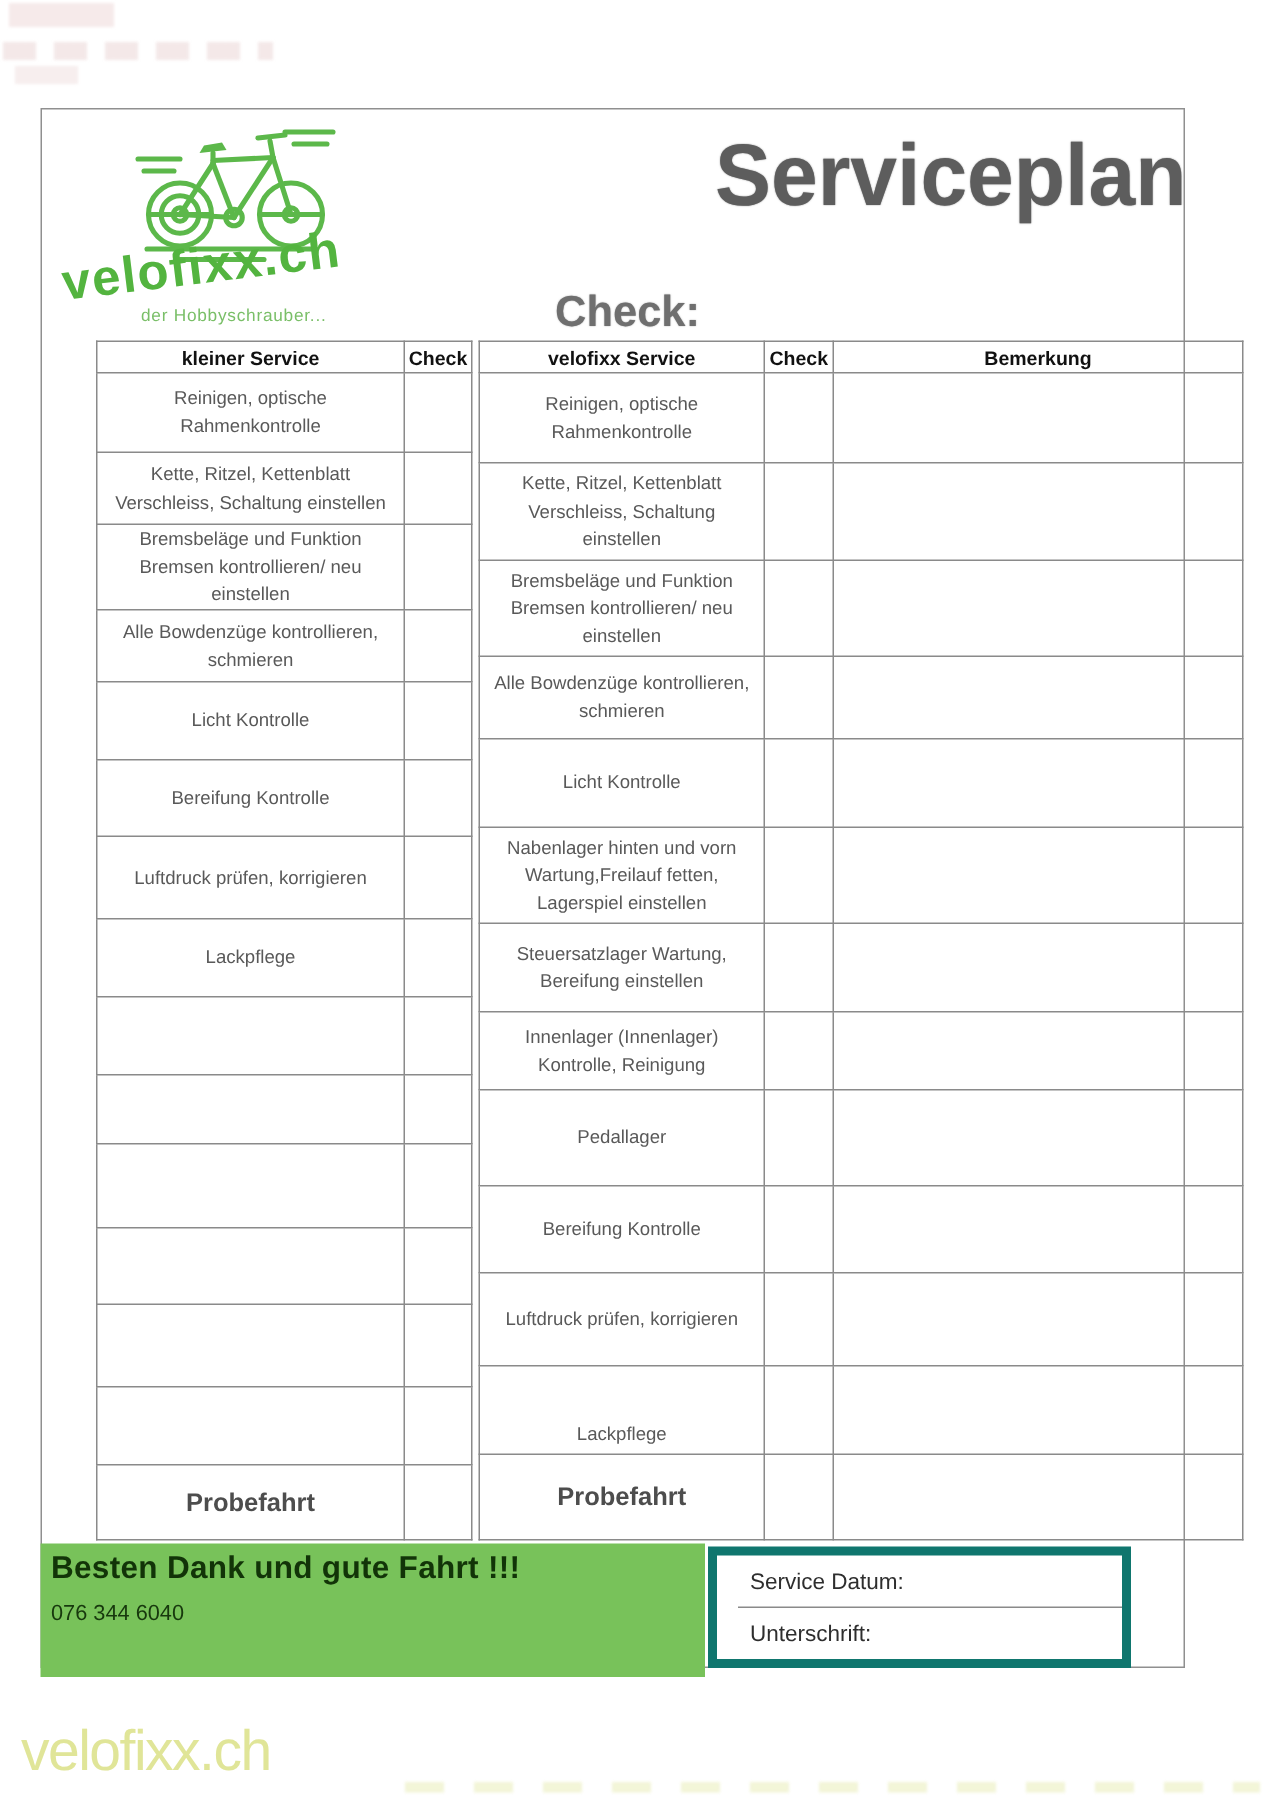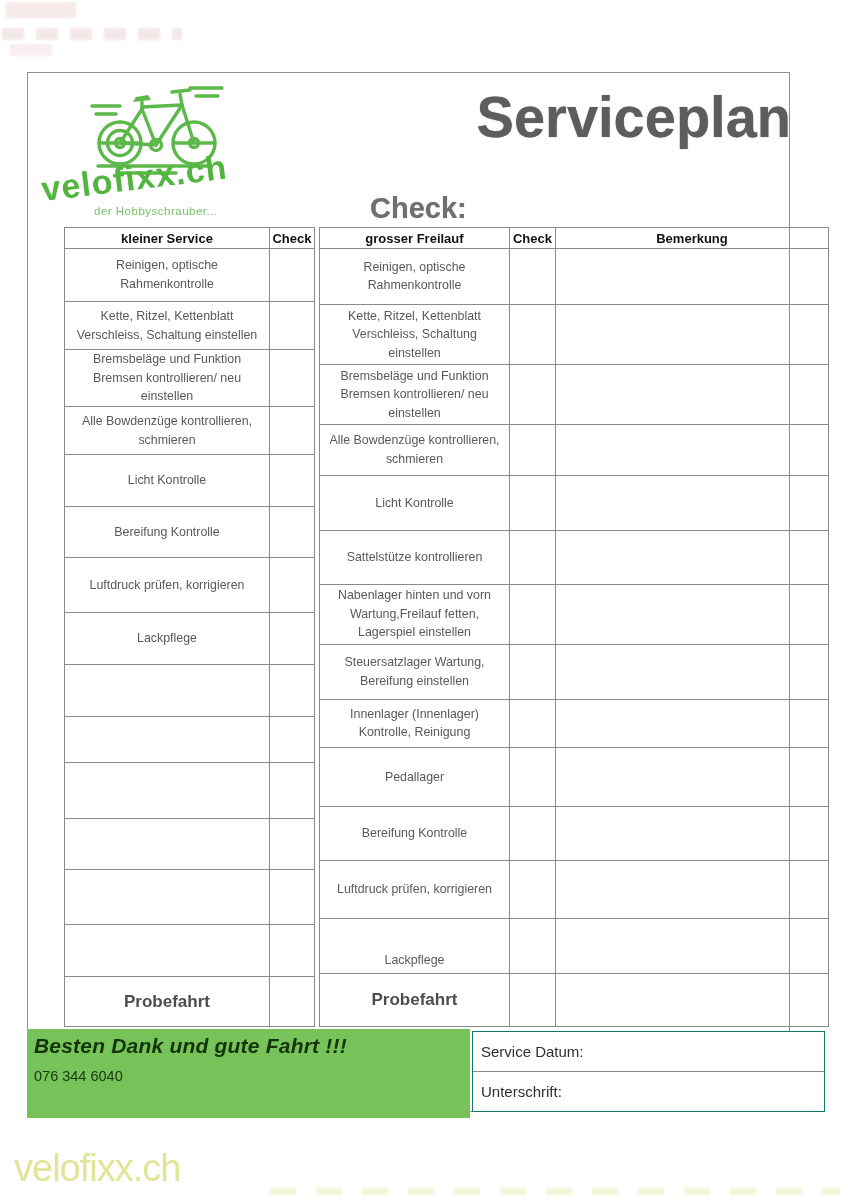--- a/index.html
+++ b/index.html
@@ -35,26 +35,26 @@
   .t-gap{width:4px;}
   table{border-collapse:collapse;table-layout:fixed;}
   th,td{box-sizing:border-box;border:1px solid #8a8a8a;overflow:hidden;}
   th{height:21px;font-size:13px;font-weight:bold;color:#111111;text-align:center;padding:0;}
   td{font-size:12.4px;color:#595959;text-align:center;vertical-align:middle;
      line-height:1.5;padding:0 5px;}
   td.probe{font-size:17px;font-weight:bold;color:#4d4d4d;}
 
   
   .green-box{position:absolute;left:27px;top:1029px;width:443px;height:89px;background:#78c25a;}
-  .thanks-title{font-size:21px;font-weight:bold;color:#123408;padding:5px 0 0 7px;letter-spacing:.2px;font-style:italic;}
+  .thanks-title{font-size:21px;font-weight:bold;color:#123408;padding:5px 0 0 7px;letter-spacing:.2px;}
   .thanks-sub{font-size:14.5px;font-weight:500;color:#17380d;padding:4px 0 0 7px;}
   .thanks-phone{font-size:14.5px;font-weight:500;color:#17380d;padding:10px 0 0 7px;}
 
-  .sign-box{position:absolute;left:472px;top:1031px;width:353px;height:81px;box-sizing:border-box;
-            border:1px solid #0f766e;display:flex;flex-direction:column;background:#fff;}
+  .sign-box{position:absolute;left:472px;top:1031px;width:282px;height:81px;box-sizing:border-box;
+            border:6px solid #0f766e;display:flex;flex-direction:column;background:#fff;padding-left:14px;}
   .sign-row{flex:1;display:flex;align-items:center;padding-left:8px;font-size:15px;color:#2e2e2e;}
   .sign-row.first{border-bottom:1px solid #8a8a8a;}
 
   .watermark{position:absolute;left:14px;top:1147px;font-size:38px;color:#e0e598;
              letter-spacing:-1px;white-space:nowrap;}
 </style>
 </head>
 <body>
 
 <div class="screen">
@@ -181,21 +181,21 @@
     </table>
     <div class="t-gap"></div>
     <table>
       <colgroup>
           <col style="width:190px">
           <col style="width:46px">
           <col style="width:273px">
         </colgroup>
       <thead>
         <tr>
-          <th>grosser Freilauf</th>
+          <th>velofixx Service</th>
           <th>Check</th>
           <th>Bemerkung</th>
         </tr>
       </thead>
       <tbody>
           <tr style="height: 53px;">
             <td>Reinigen, optische Rahmenkontrolle</td>
             <td></td>
             <td></td>
           </tr>
@@ -209,25 +209,20 @@
             <td></td>
             <td></td>
           </tr>
           <tr style="height: 48px;">
             <td>Alle Bowdenzüge kontrollieren, schmieren</td>
             <td></td>
             <td></td>
           </tr>
           <tr style="height: 52px;">
             <td>Licht Kontrolle</td>
-            <td></td>
-            <td></td>
-          </tr>
-          <tr style="height: 51px;">
-            <td>Sattelstütze kontrollieren</td>
             <td></td>
             <td></td>
           </tr>
           <tr style="height: 52px;">
             <td>Nabenlager hinten und vorn Wartung,Freilauf fetten, Lagerspiel einstellen</td>
             <td></td>
             <td></td>
           </tr>
           <tr style="height: 52px;">
             <td>Steuersatzlager Wartung, Bereifung einstellen</td>

